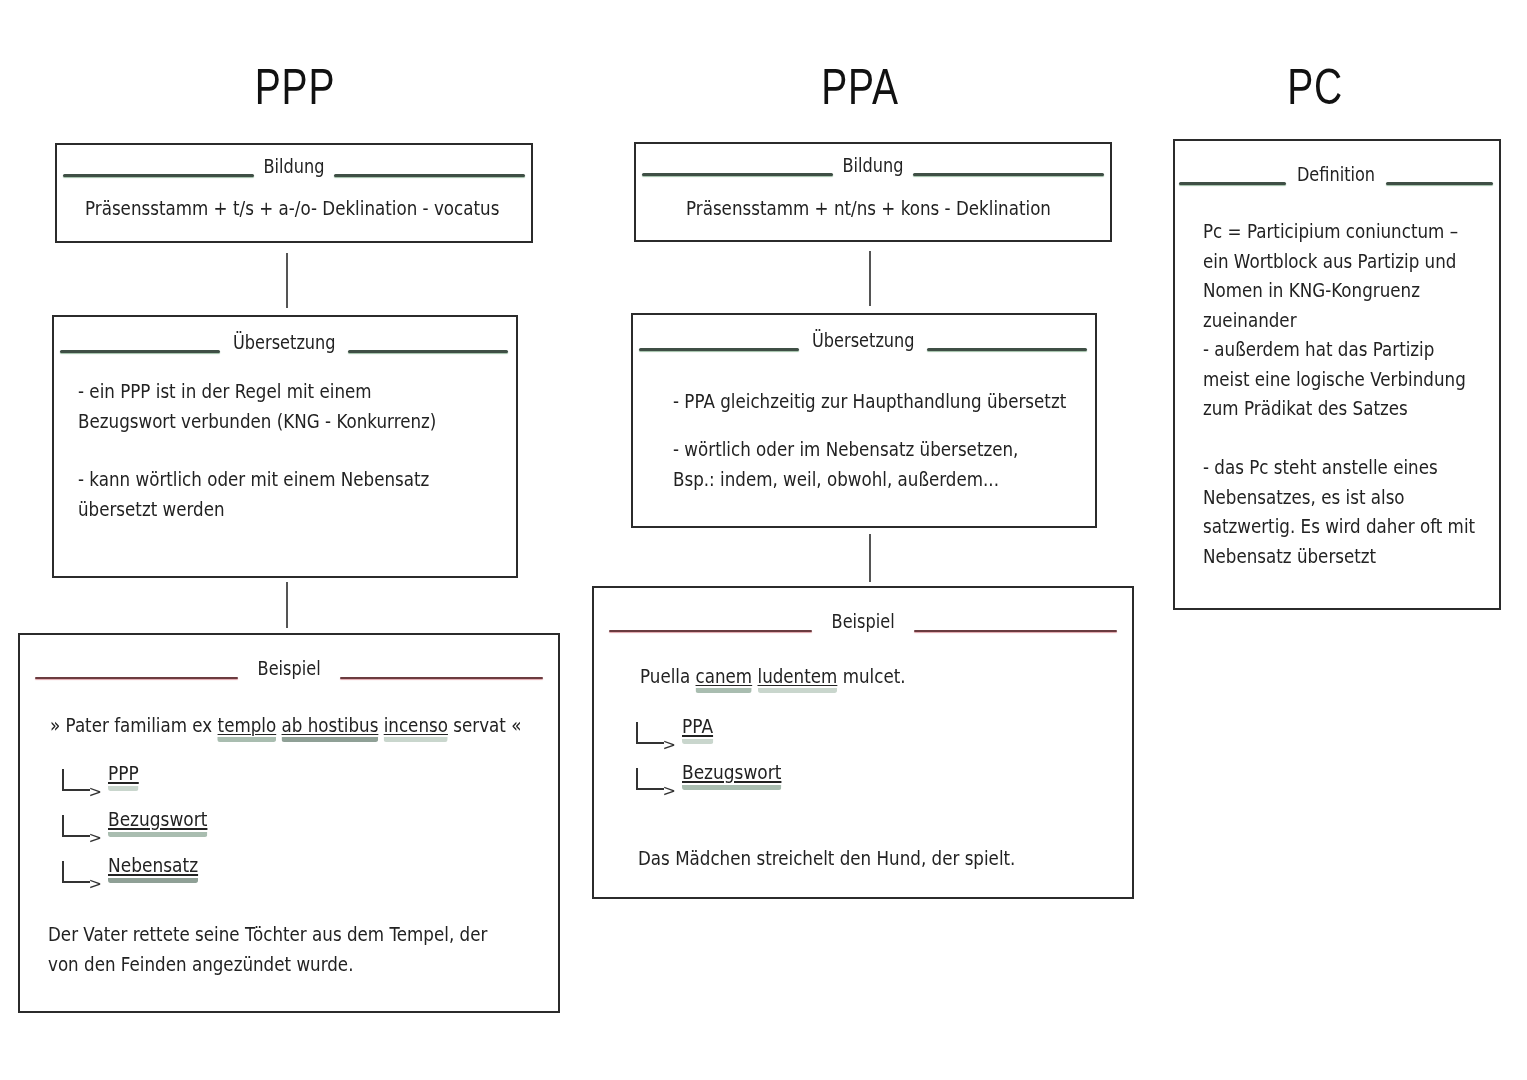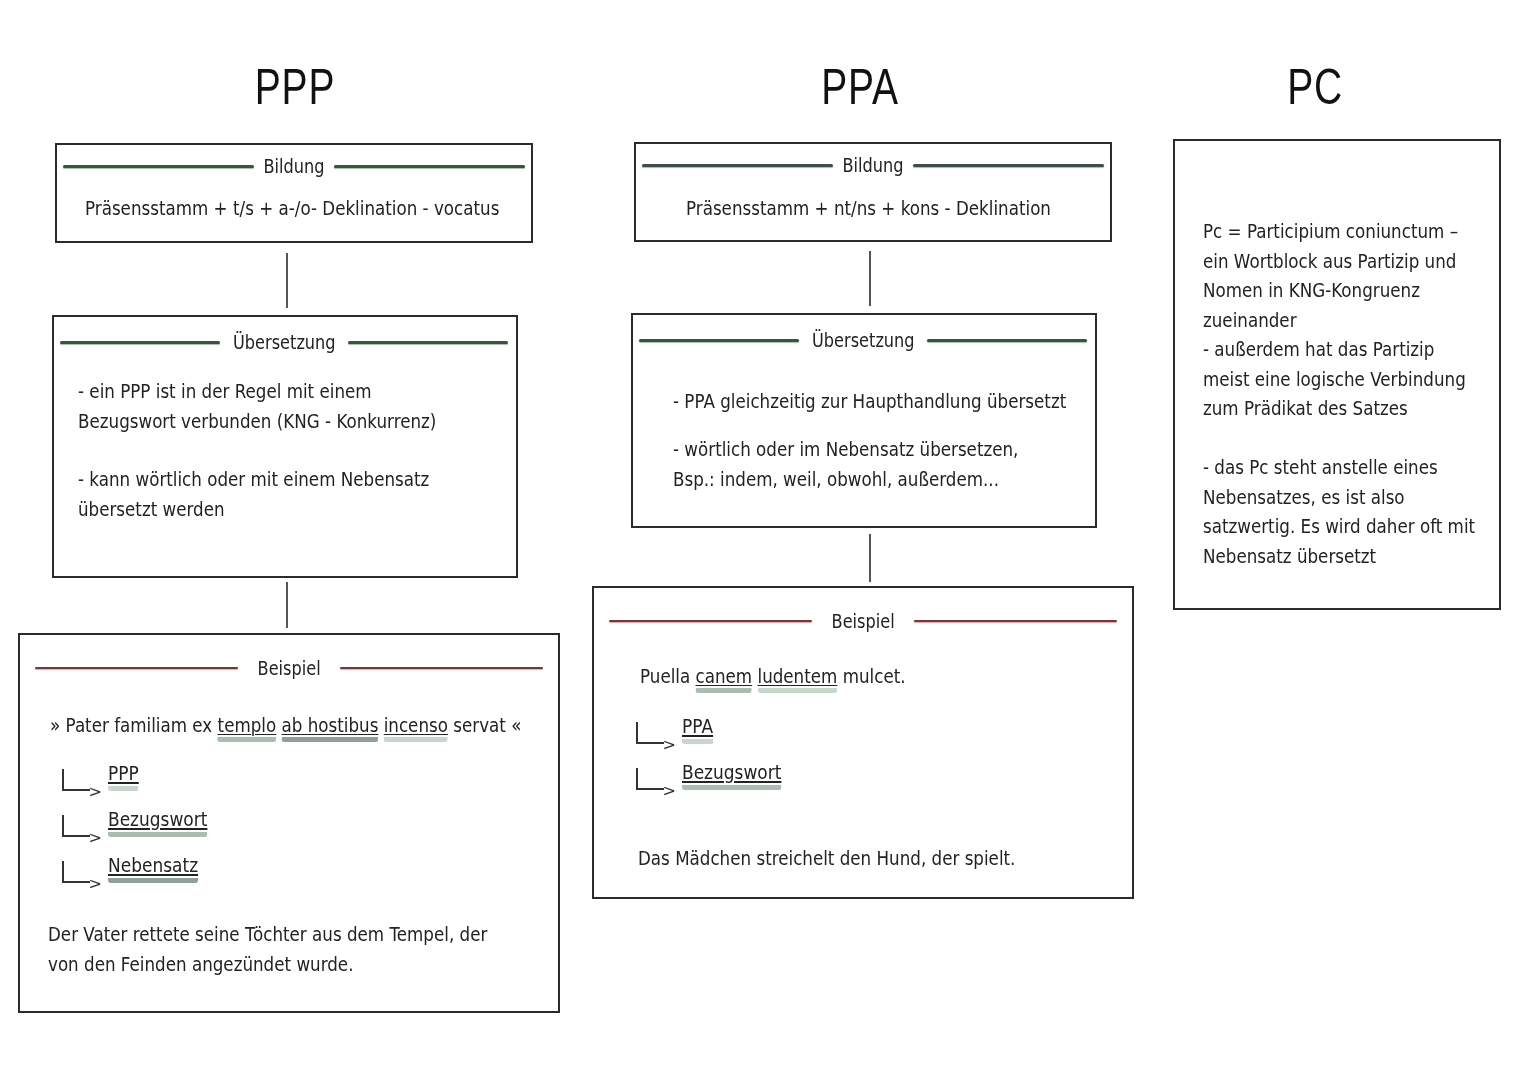--- a/index.html
+++ b/index.html
@@ -2,21 +2,21 @@
 <html><head>
 <meta charset="utf-8">
 <style>
   html, body { margin:0; padding:0; background:#ffffff; }
   body { width:1527px; height:1080px; position:relative; overflow:hidden;
          font-family:"DejaVu Sans", sans-serif; color:#222; }
   .title { position:absolute; font-family:"Liberation Sans", sans-serif;
            font-size:50px; font-weight:400; letter-spacing:1px; color:#111;
            transform:scaleX(0.78); transform-origin:center; text-align:center; }
   .box { position:absolute; border:2px solid #2b2b2b; background:#fff; box-sizing:border-box; }
-  .hdr { position:absolute; left:0; right:0; display:flex; align-items:center; }
+  .hdr { position:absolute; left:0; right:0; display:flex; align-items:flex-end; }
   .hdr .line { flex:1; height:3px; border-radius:2px; }
   .hdr .green { background:#3f4f45; box-shadow:0 1px 1px #9fbfa7; }
   .hdr .red { background:#6b3b3f; box-shadow:0 1px 1px #e0a5ab; height:2px; }
   .hdr .lbl { font-size:19px; color:#222; padding:0 4px; white-space:nowrap;
               transform:scaleX(0.85); }
   .txt { position:absolute; font-size:19px; line-height:29.5px; color:#222;
          transform:scaleX(0.88); transform-origin:left top; white-space:pre-line; }
   .conn { position:absolute; width:2px; background:#555; }
   .hl { text-decoration:none; padding-bottom:1px; border-bottom:5px solid; border-radius:0 0 3px 3px; }
   .u { text-decoration:underline; text-underline-offset:2px; }
@@ -112,16 +112,21 @@
     <span class="hl u" style="border-color:#c9d6cd;transform:scaleX(0.85);transform-origin:left;">PPA</span>
   </div>
   <div class="arrow-row" style="left:42px;top:172px;">
     <span class="arr"></span>
     <span class="hl u" style="border-color:#a9bdb0;transform:scaleX(0.85);transform-origin:left;">Bezugswort</span>
   </div>
   <div class="txt" style="left:44px;top:256px;width:460px;">Das Mädchen streichelt den Hund, der spielt.</div>
 </div>
 
 <div class="box" style="left:1173px;top:139px;width:328px;height:471px;">
+  <div class="hdr" style="top:22px;left:4px;right:6px;">
+    <div class="line green"></div>
+    <span class="lbl">Definition</span>
+    <div class="line green"></div>
+  </div>
   <div class="txt" style="left:28px;top:76px;width:320px;">Pc = Participium coniunctum – ein Wortblock aus Partizip und Nomen in KNG-Kongruenz zueinander</div>
   <div class="txt" style="left:28px;top:194px;width:320px;">- außerdem hat das Partizip meist eine logische Verbindung zum Prädikat des Satzes</div>
   <div class="txt" style="left:28px;top:312px;width:310px;">- das Pc steht anstelle eines Nebensatzes, es ist also satzwertig. Es wird daher oft mit Nebensatz übersetzt</div>
 </div>
 
 </body></html>

